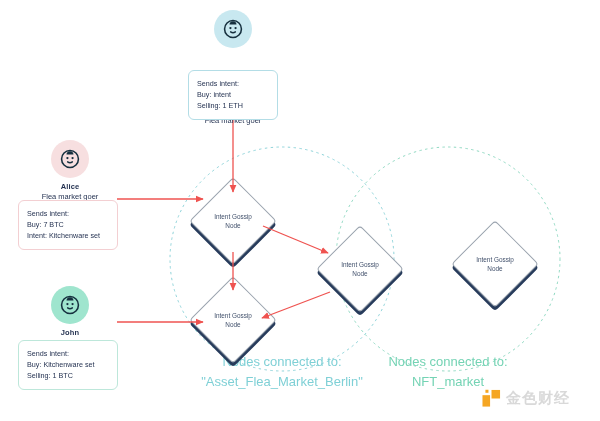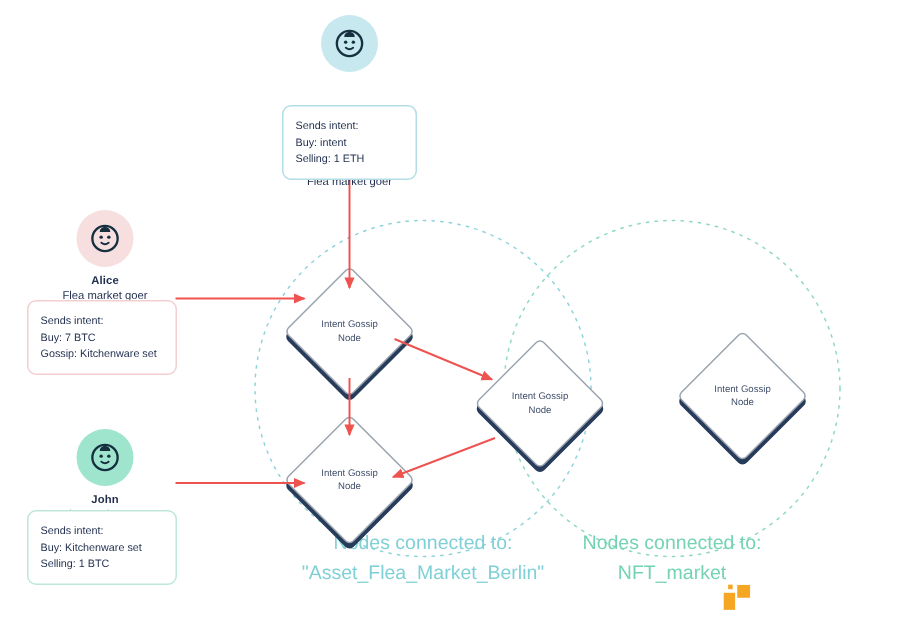--- a/index.html
+++ b/index.html
@@ -196,21 +196,21 @@
         <circle cx="14.8" cy="11" r="1.25" fill="#16303f"></circle>
         <path d="M9.4 15.1 Q12 17.2 14.6 15.1" fill="none" stroke="#16303f" stroke-width="1.5" stroke-linecap="round"></path>
       </svg>
     </div>
     <div class="actor-name">Alice</div>
     <div class="actor-role">Flea market goer</div>
   </div>
   <div class="intent-card card-alice" style="left:18px; top:200px; width:100px;">
     <div class="line">Sends intent:</div>
     <div class="line">Buy: 7 BTC</div>
-    <div class="line">Gossip: Kitchenware set</div>
+    <div class="line">Intent: Kitchenware set</div>
   </div>
 
   <div class="actor" style="left:40px; top:286px; width:60px;">
     <div class="avatar" style="background:#9fe5ce;">
       <svg width="22" height="22" viewBox="0 0 24 24">
         <circle cx="12" cy="12" r="9.2" fill="none" stroke="#16303f" stroke-width="1.7"></circle>
         <path d="M12 3.6 C9.4 3.6 8.2 5.3 8.2 7.2 L15.8 7.2 C15.8 5.3 14.6 3.6 12 3.6 Z" fill="#16303f"></path>
         <circle cx="9.2" cy="11" r="1.25" fill="#16303f"></circle>
         <circle cx="14.8" cy="11" r="1.25" fill="#16303f"></circle>
         <path d="M9.4 15.1 Q12 17.2 14.6 15.1" fill="none" stroke="#16303f" stroke-width="1.5" stroke-linecap="round"></path>
@@ -266,15 +266,16 @@
     <div>Nodes connected to:</div>
     <div>NFT_market</div>
   </div>
 
   <div id="watermark">
     <svg width="19" height="19" viewBox="0 0 20 20">
       <rect x="0.5" y="6.5" width="8" height="12" fill="#f5a623"></rect>
       <rect x="10" y="1" width="9" height="9" fill="#f5a623"></rect>
       <rect x="3.6" y="0.8" width="3.2" height="3.2" fill="#f5a623"></rect>
     </svg>
+    <span class="wm-text">金色财经</span>
   </div>
 
 </div>
 
 </body></html>

